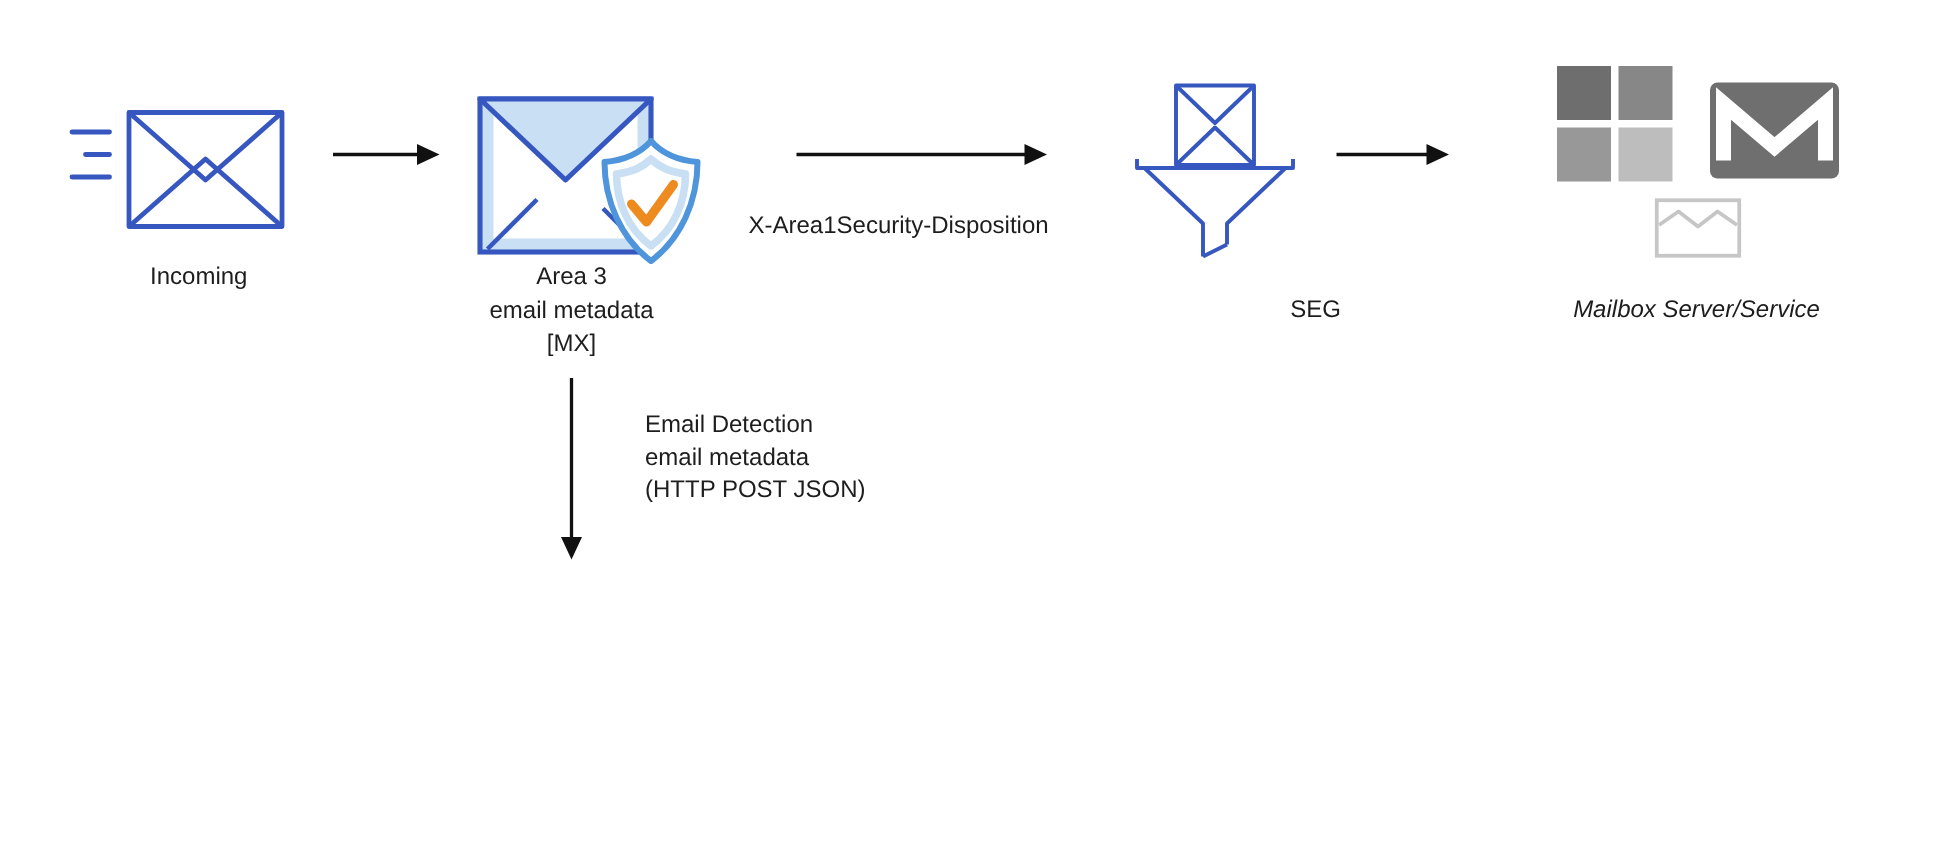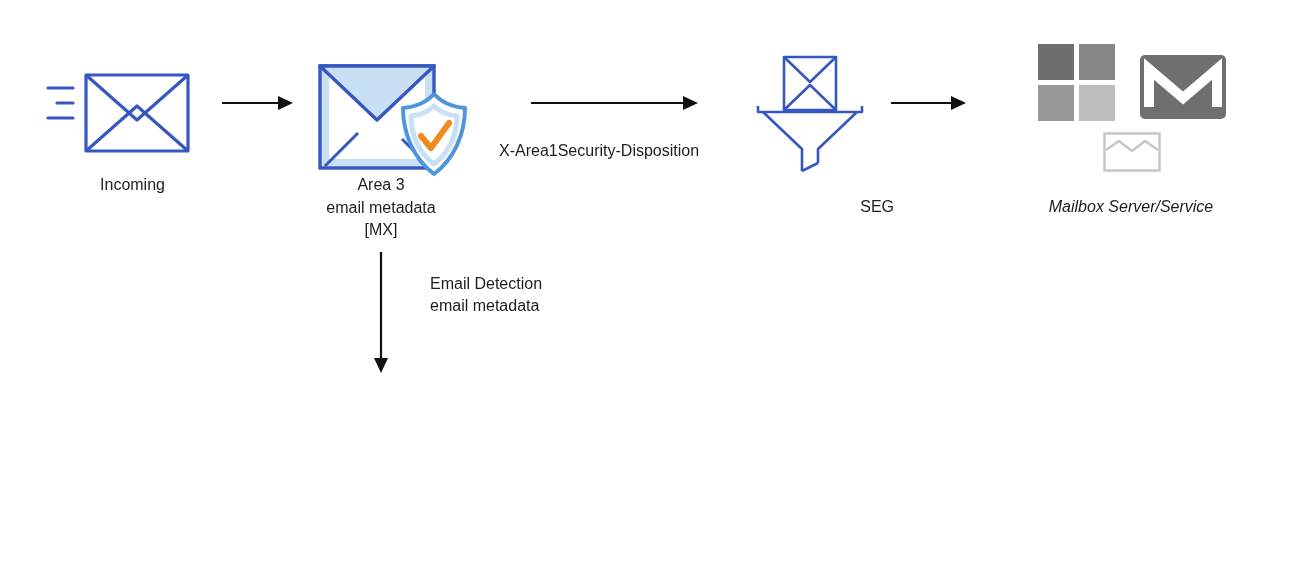--- a/index.html
+++ b/index.html
@@ -141,16 +141,17 @@
 
   <div class="abs" style="left:372px;top:252px;">
     <svg width="18" height="122" viewBox="0 0 18 122">
       <line class="arrow-line" x1="9" y1="0" x2="9" y2="107"></line>
       <polygon class="arrow-head" points="2,106 9,121 16,106"></polygon>
     </svg>
   </div>
   <div class="abs label left" style="left:430px;top:273px;line-height:21.5px;">
     <div>Email Detection</div>
     <div>email metadata</div>
+    <div>(HTTP POST JSON)</div>
   </div>
 
 
 </div>
 
 </body></html>

